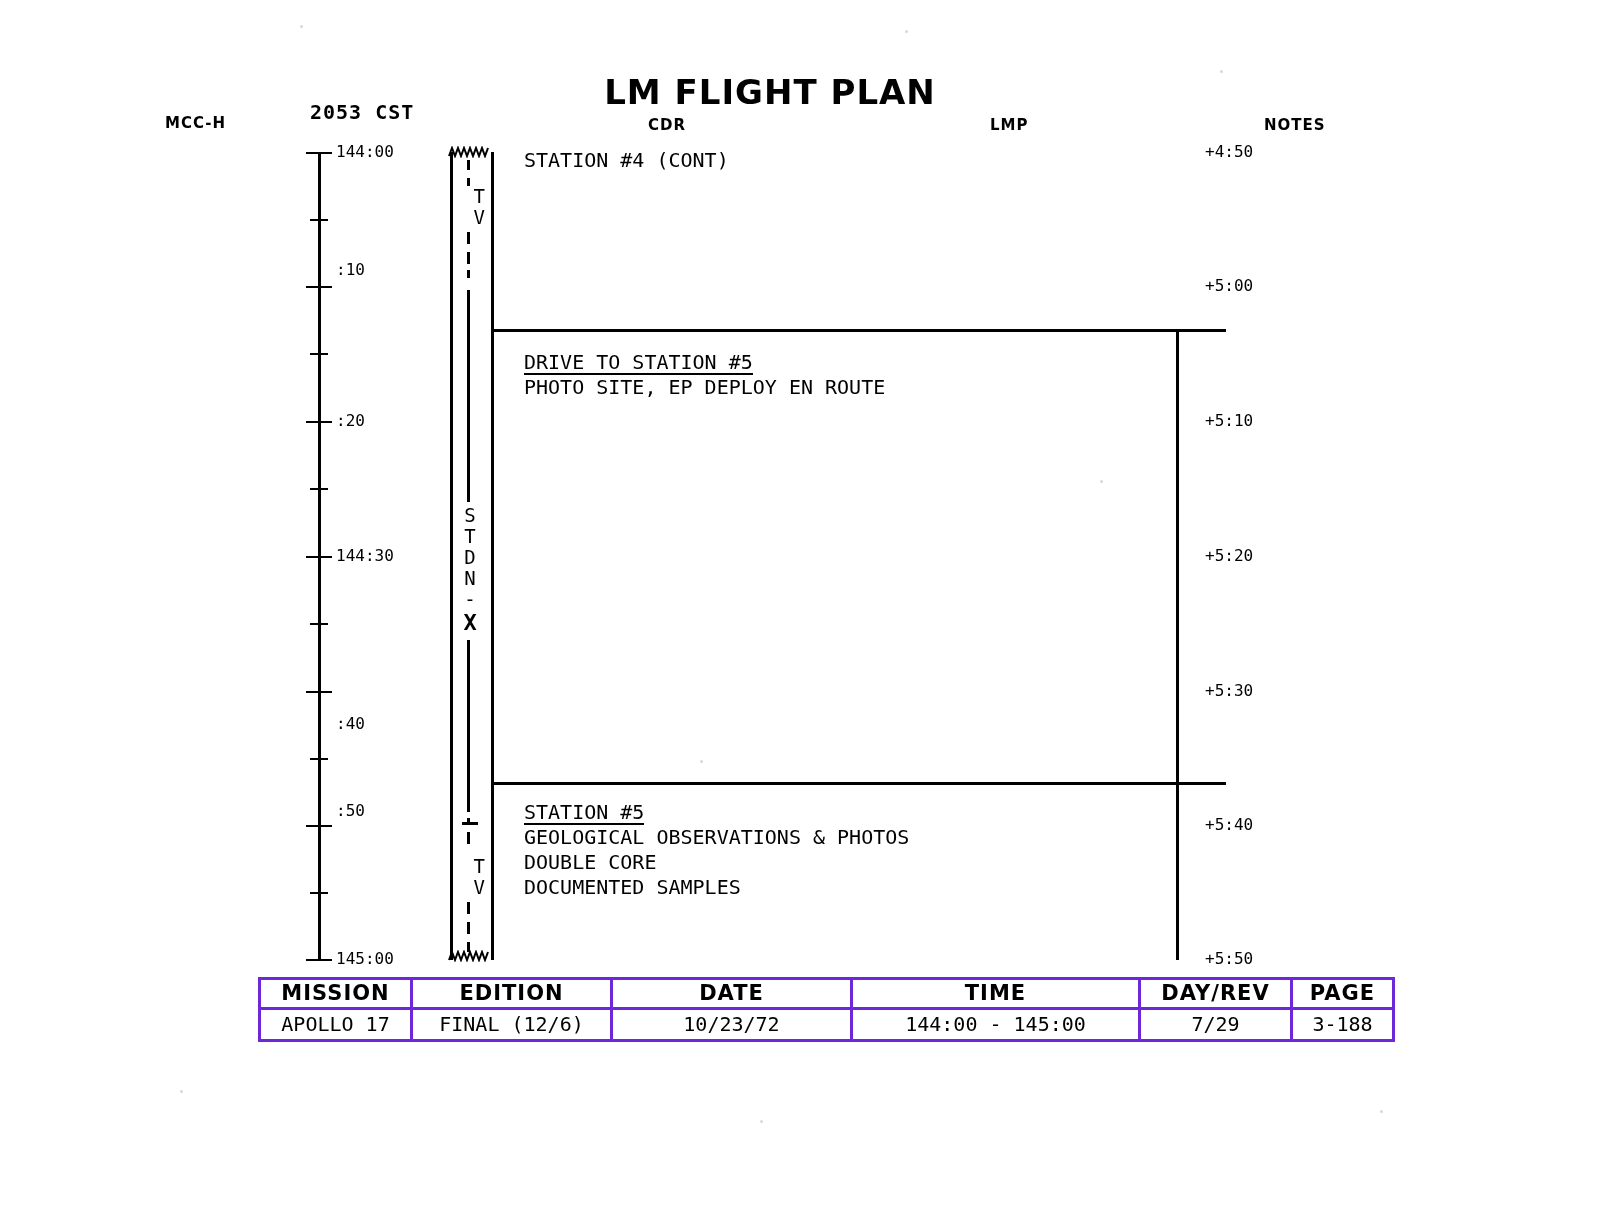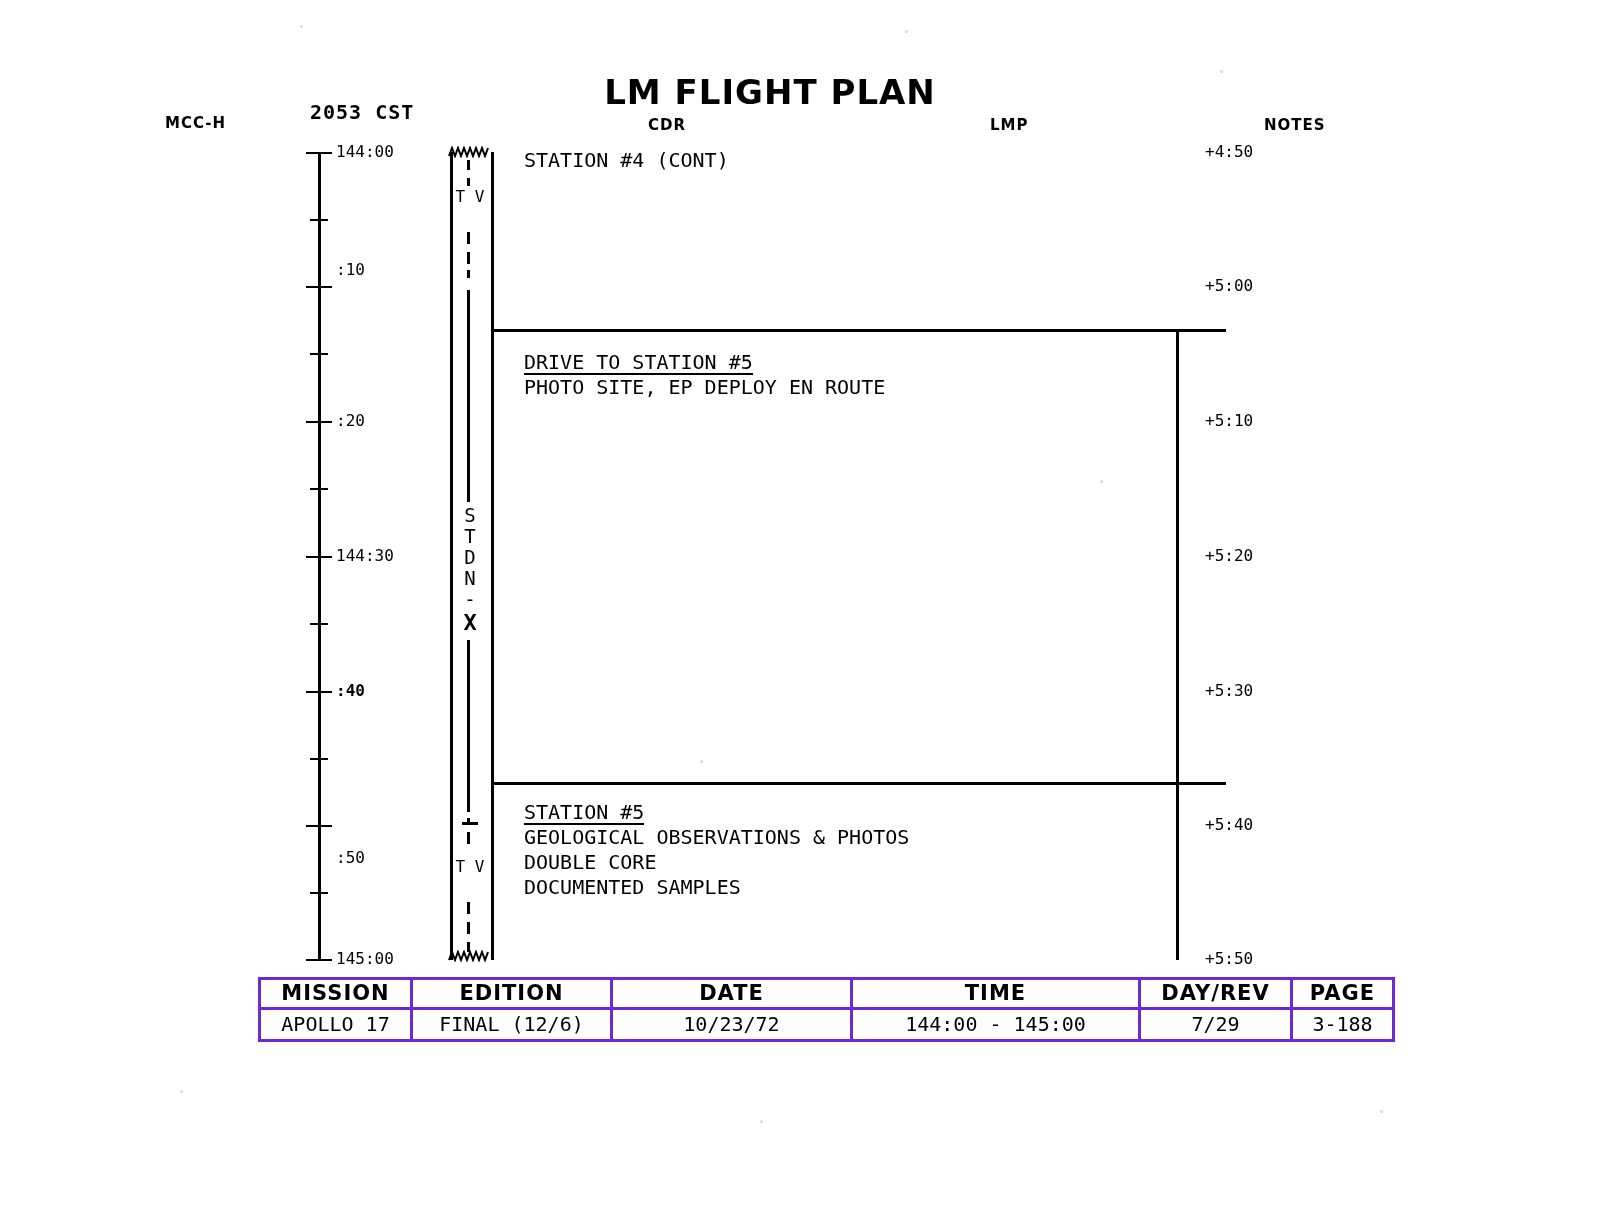--- a/index.html
+++ b/index.html
@@ -109,22 +109,22 @@
     font-size: 19px;
     line-height: 21px;
     letter-spacing: 0;
   }
   .vert-text span { display: block; }
   .vert-text.bold span { font-weight: bold; }
   .tv-wrap {
     position: absolute;
     left: 455px;
     width: 30px;
-    text-align: center;
-    font-size: 16px;
+    text-align: right;
+    font-size: 19px;
     line-height: 21px;
     background: #fff;
   }
 
   
   .divider {
     position: absolute;
     background: #000;
     height: 3px;
   }
@@ -220,22 +220,22 @@
   <div class="tick minor" style="top:353px;"></div>
   <div class="tick minor" style="top:488px;"></div>
   <div class="tick minor" style="top:623px;"></div>
   <div class="tick minor" style="top:758px;"></div>
   <div class="tick minor" style="top:892px;"></div>
 
   <div class="tlabel left" style="top:142px;">144:00</div>
   <div class="tlabel left" style="top:260px;">:10</div>
   <div class="tlabel left" style="top:411px;">:20</div>
   <div class="tlabel left" style="top:546px;">144:30</div>
-  <div class="tlabel left" style="top:681px;font-weight:bold;">:40</div>
-  <div class="tlabel left" style="top:848px;">:50</div>
+  <div class="tlabel left" style="top:714px;">:40</div>
+  <div class="tlabel left" style="top:801px;">:50</div>
   <div class="tlabel left" style="top:949px;">145:00</div>
 
   <div class="tlabel right" style="top:142px;">+4:50</div>
   <div class="tlabel right" style="top:276px;">+5:00</div>
   <div class="tlabel right" style="top:411px;">+5:10</div>
   <div class="tlabel right" style="top:546px;">+5:20</div>
   <div class="tlabel right" style="top:681px;">+5:30</div>
   <div class="tlabel right" style="top:815px;">+5:40</div>
   <div class="tlabel right" style="top:949px;">+5:50</div>
 

